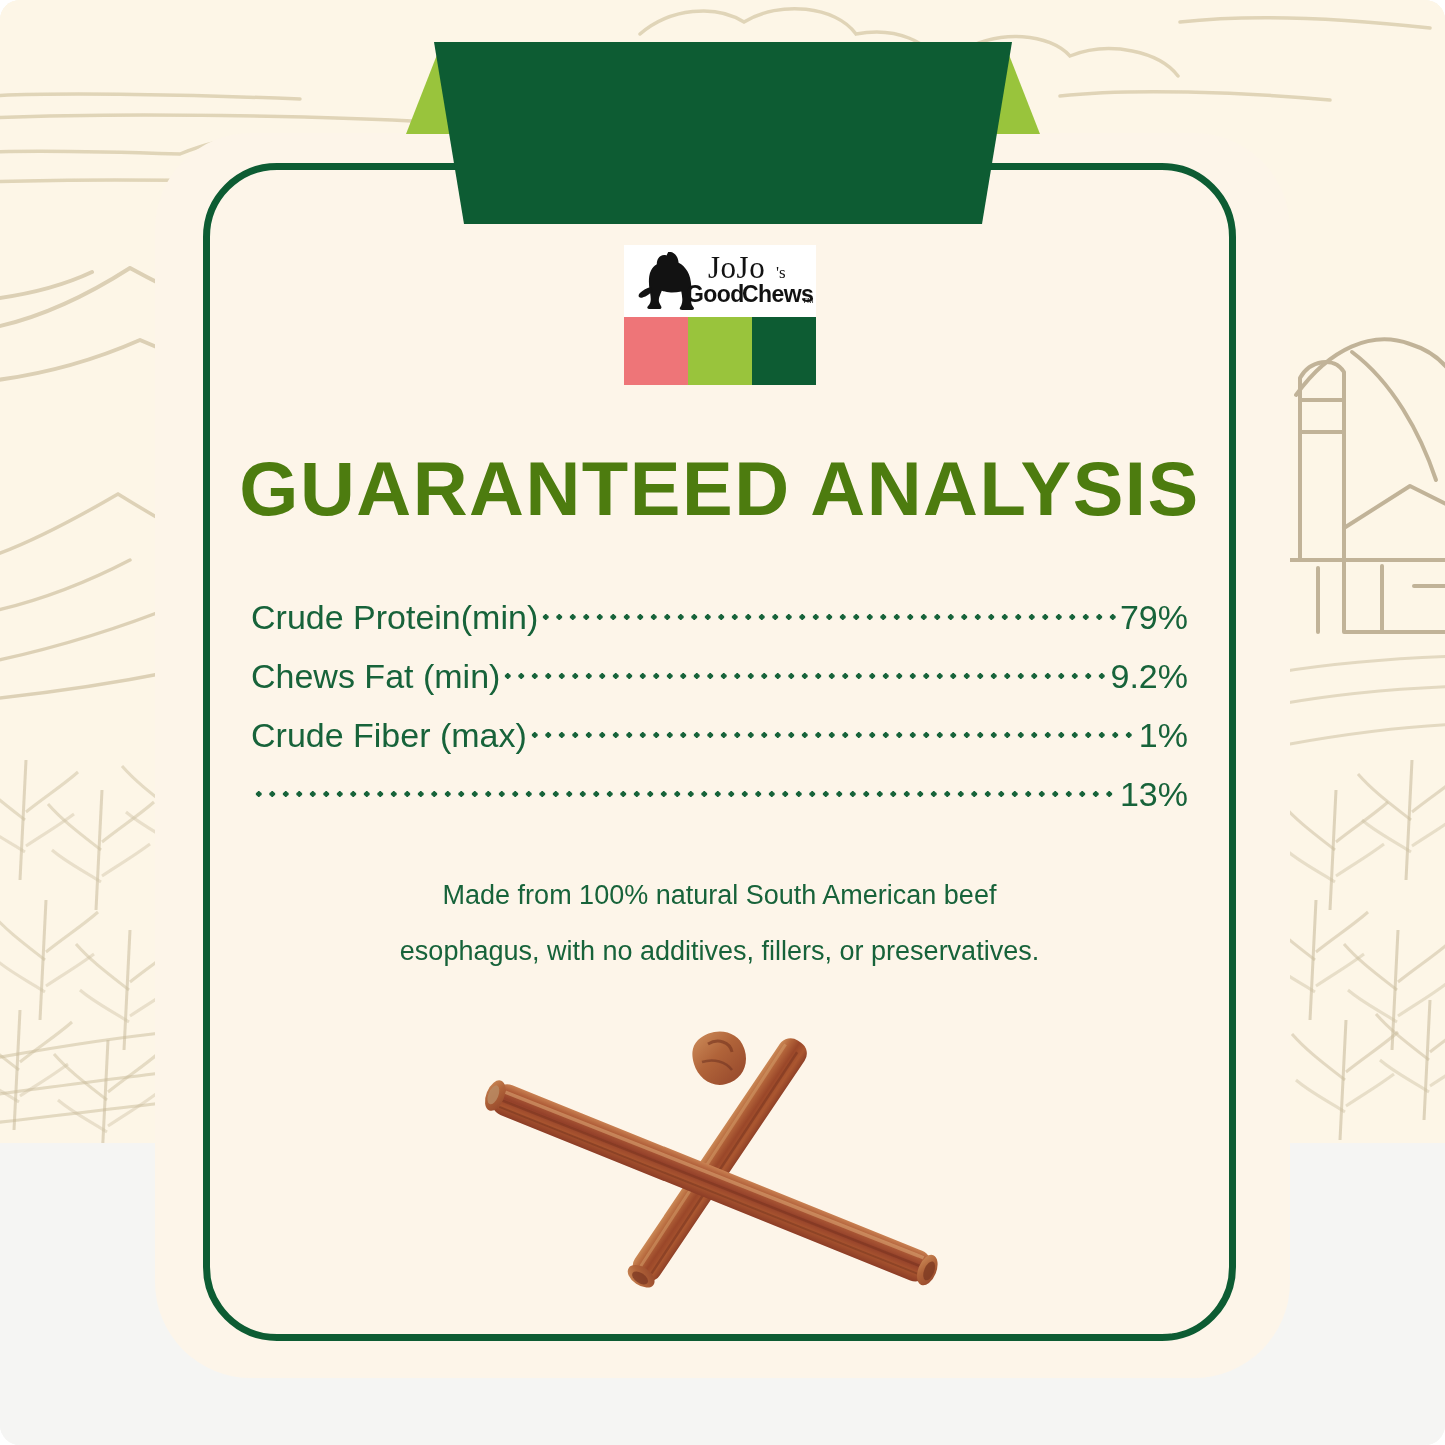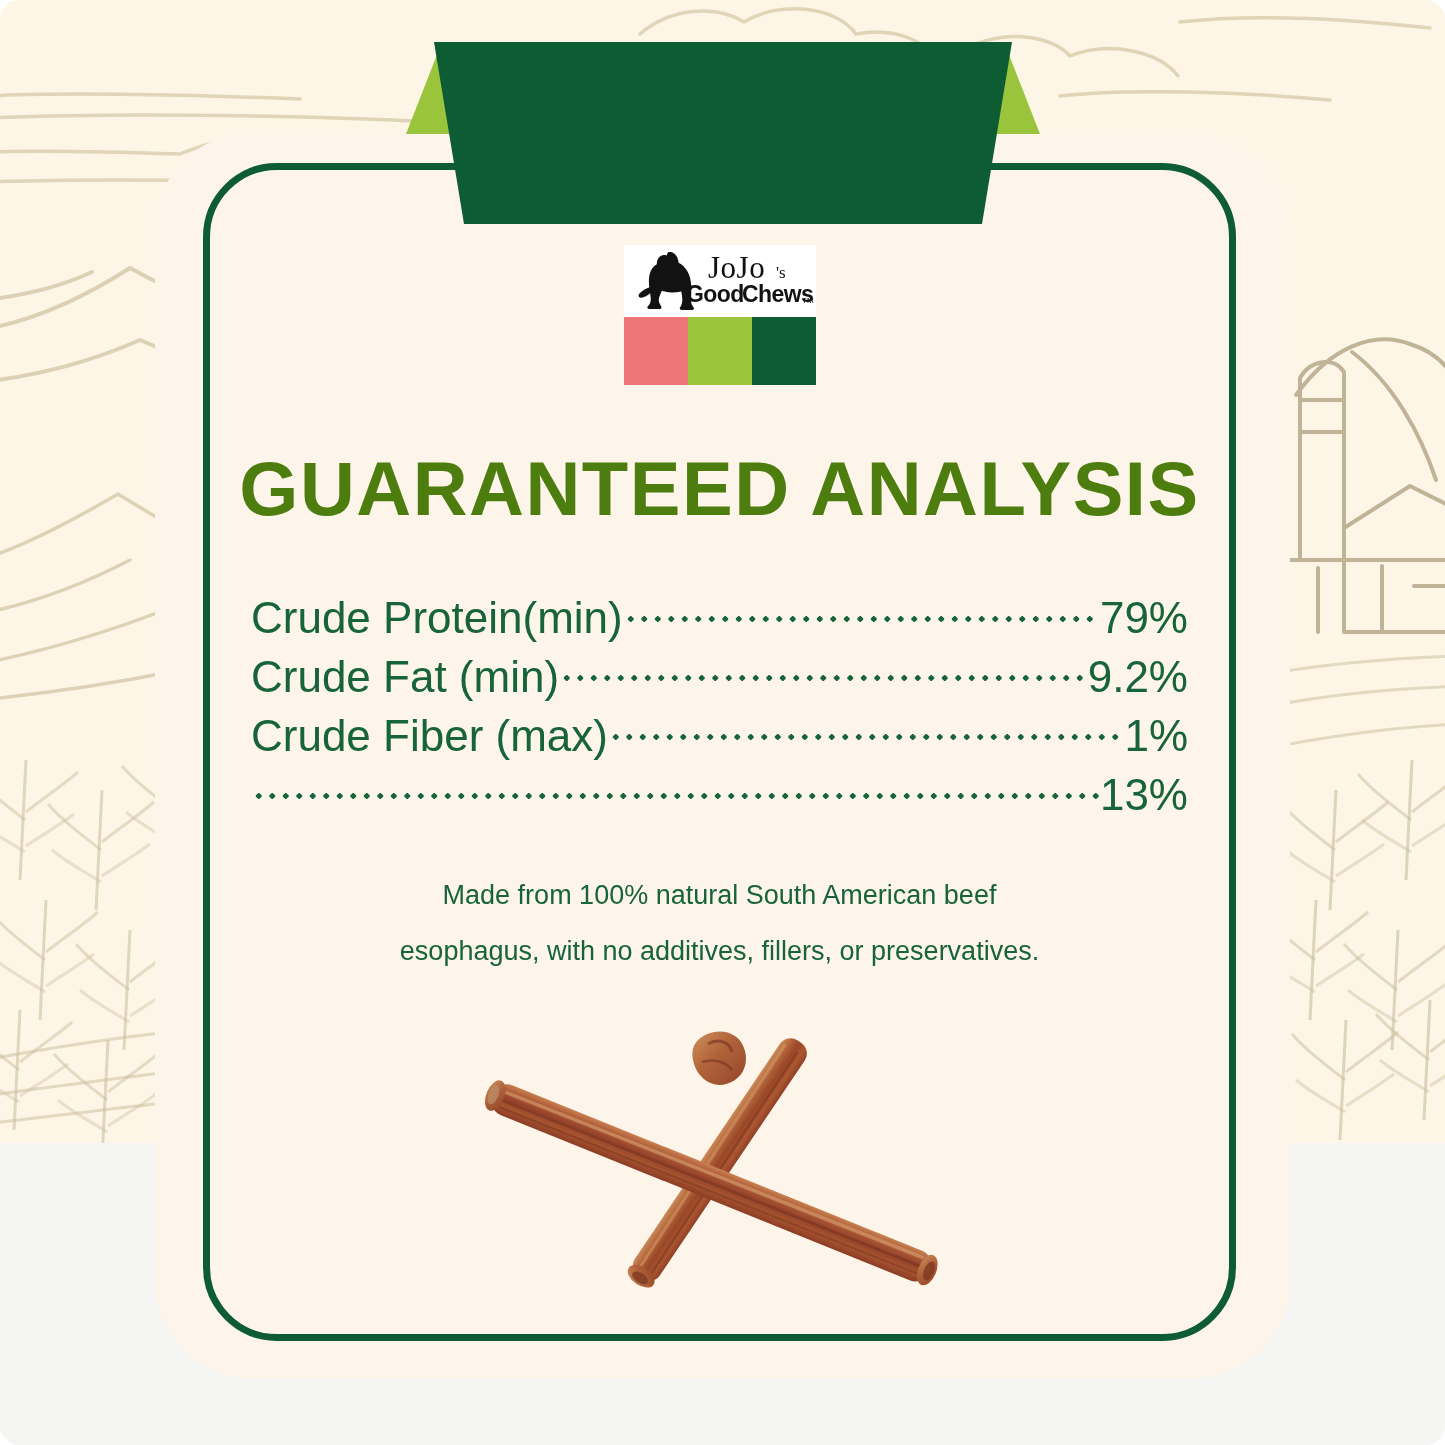--- a/index.html
+++ b/index.html
@@ -138,21 +138,21 @@
     position: absolute;
     left: 48px;
     right: 48px;
     top: 425px;
   }
   .a-row {
     display: flex;
     align-items: baseline;
     color: #17633a;
     font-family: "Liberation Sans", sans-serif;
-    font-size: 44px;
+    font-size: 34px;
     line-height: 59px;
     white-space: nowrap;
   }
   .a-label { flex: 0 0 auto; }
   .a-dots {
     flex: 1 1 auto;
     position: relative;
     height: 1em;
     margin: 0 1px;
     overflow: hidden;
@@ -357,21 +357,21 @@
 
     <div class="analysis">
 
       <div class="a-row">
         <span class="a-label">Crude Protein(min)</span>
         <span class="a-dots"></span>
         <span class="a-value">79%</span>
       </div>
 
       <div class="a-row">
-        <span class="a-label">Crude Fat (min)</span>
+        <span class="a-label">Chews Fat (min)</span>
         <span class="a-dots"></span>
         <span class="a-value">9.2%</span>
       </div>
 
       <div class="a-row">
         <span class="a-label">Crude Fiber (max)</span>
         <span class="a-dots"></span>
         <span class="a-value">1%</span>
       </div>
 

